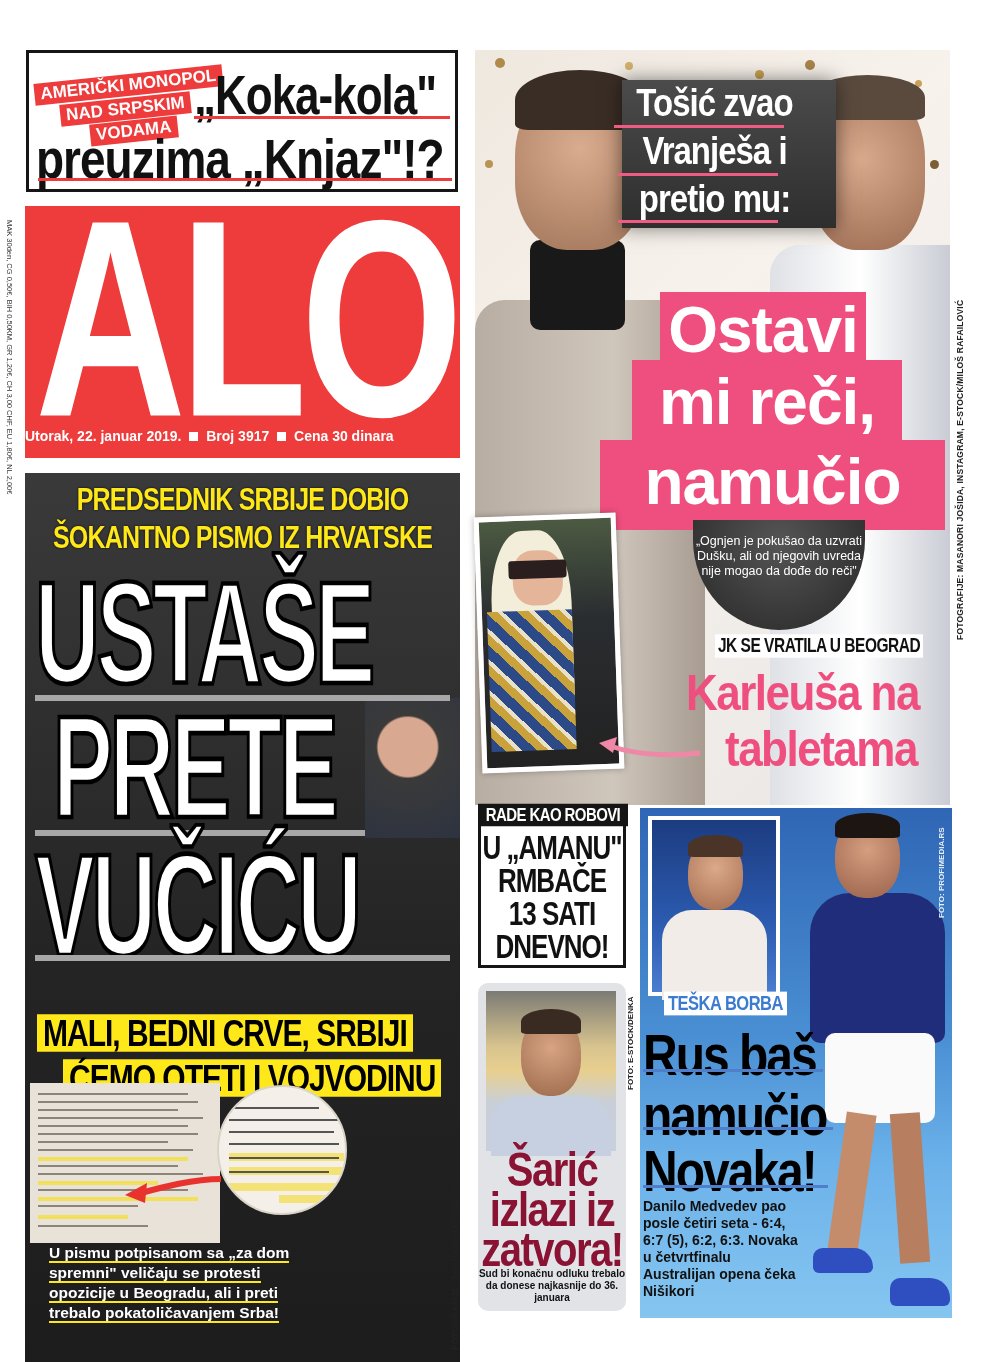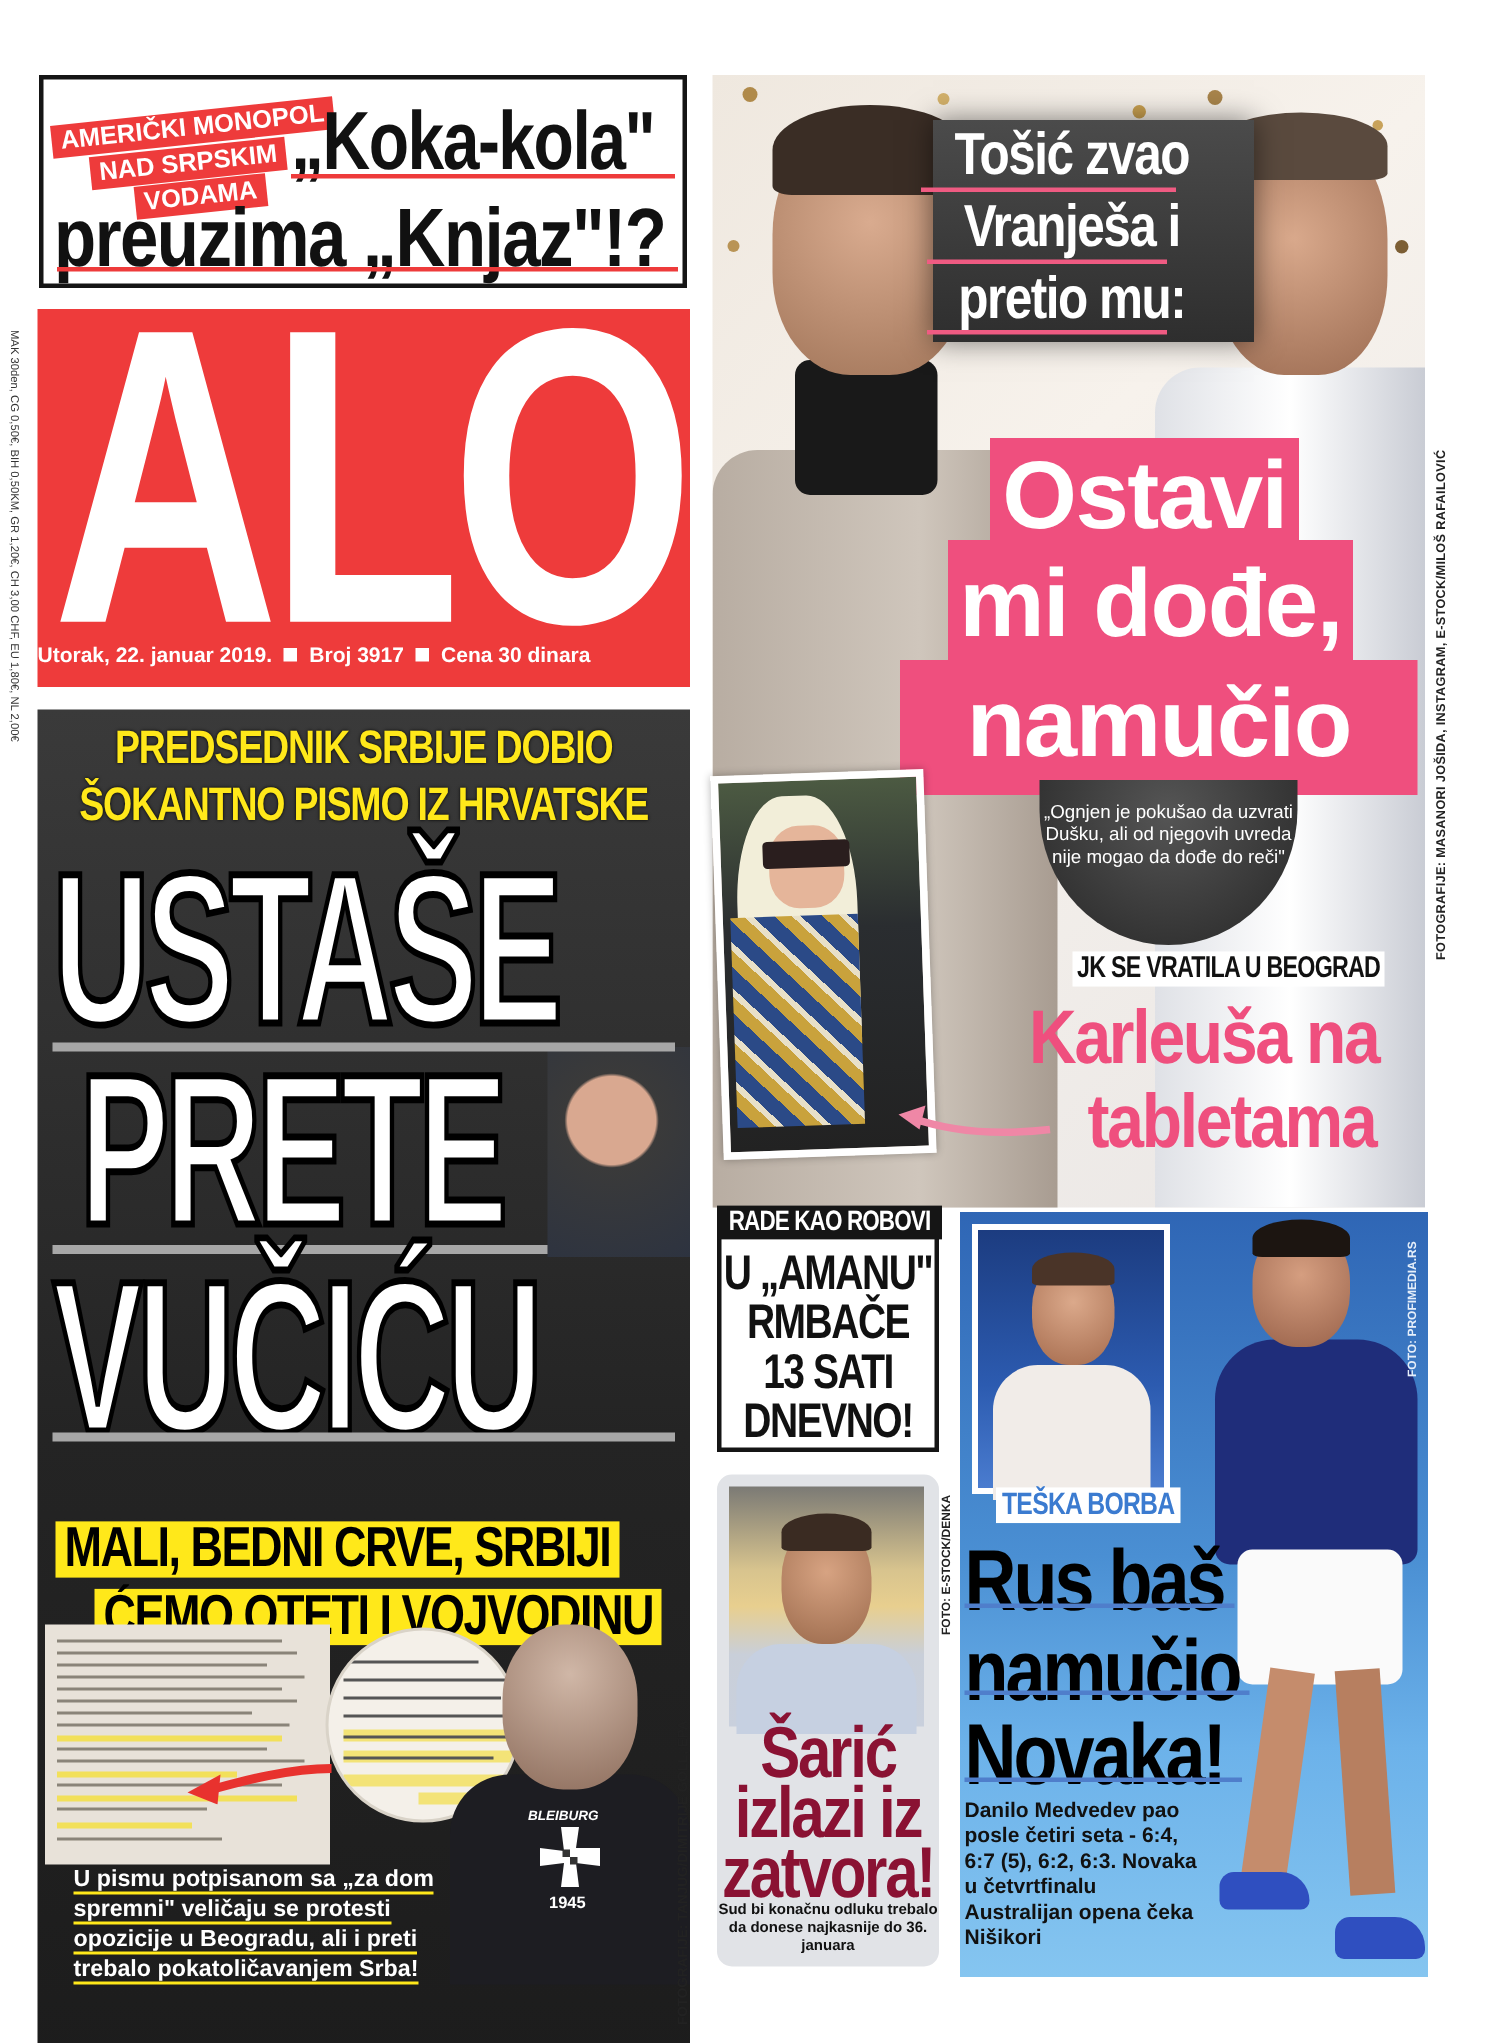--- a/index.html
+++ b/index.html
@@ -187,21 +187,21 @@
 <div id="q-box" class="abs">
   <div class="q-line" style="top:4px;">Tošić zvao</div>
   <div class="pink-uline" style="left:-8px;top:45px;width:170px;"></div>
   <div class="q-line" style="top:52px;">Vranješa i</div>
   <div class="pink-uline" style="left:-4px;top:93px;width:160px;"></div>
   <div class="q-line" style="top:100px;">pretio mu:</div>
   <div class="pink-uline" style="left:-4px;top:140px;width:160px;"></div>
 </div>
 
 <div id="h-ostavi" class="pink-block">Ostavi</div>
-<div id="h-zenu" class="pink-block">mi dođe,</div>
+<div id="h-zenu" class="pink-block">mi reči,</div>
 <div id="h-prebicu" class="pink-block">namučio te!</div>
 
 <div id="quote-bubble" class="abs">„Ognjen je pokušao da uzvrati Dušku, ali od njegovih uvreda nije mogao da dođe do reči"</div>
 
 <div id="credit-right" class="abs">
   <span>FOTOGRAFIJE: MASANORI JOŠIDA, INSTAGRAM, E-STOCK/MILOŠ RAFAILOVIĆ</span>
 </div>
 
 <div id="jk-photo" class="abs">
   <div class="hair"></div>
@@ -258,31 +258,20 @@
     <div class="line" style="top:70px;width:110px;"></div>
     <div class="hl" style="top:80px;width:120px;"></div>
     <div class="line" style="top:84px;width:100px;"></div>
     <div class="hl" style="top:96px;width:115px;"></div>
     <div class="hl" style="top:108px;width:60px;left:60px;"></div>
   </div>
   <svg id="red-arrow" class="abs" viewBox="0 0 100 30">
     <path d="M98 6 C70 6, 40 14, 18 20" stroke="#e8322e" stroke-width="6" fill="none"></path>
     <path d="M2 22 L24 10 L22 30 Z" fill="#e8322e"></path>
   </svg>
-  <div id="man-back" class="abs">
-    <div class="shirt"></div>
-    <div class="head"></div>
-    <div class="bleiburg">BLEIBURG</div>
-    <svg class="cross" viewBox="0 0 40 40">
-      <path d="M14 0 H26 L24 14 L40 14 V26 L24 24 L26 40 H14 L16 24 L0 26 V14 L16 16 Z" fill="#fff"></path>
-      <rect x="15" y="15" width="5" height="5" fill="#333"></rect>
-        <rect x="20" y="20" width="5" height="5" fill="#333"></rect>
-    </svg>
-    <div class="year">1945</div>
-  </div>
   <div id="lead-caption" class="abs">
     <span>U pismu potpisanom sa „za dom</span><br>
     <span>spremni" veličaju se protesti</span><br>
     <span>opozicije u Beogradu, ali i preti</span><br>
     <span>trebalo pokatoličavanjem Srba!</span>
   </div>
 </div>
 <div id="credit-lead" class="abs">
   <span>FOTOGRAFIJE: TANJUG/DIMITRIJE GOLL, EPA</span>
 </div>

